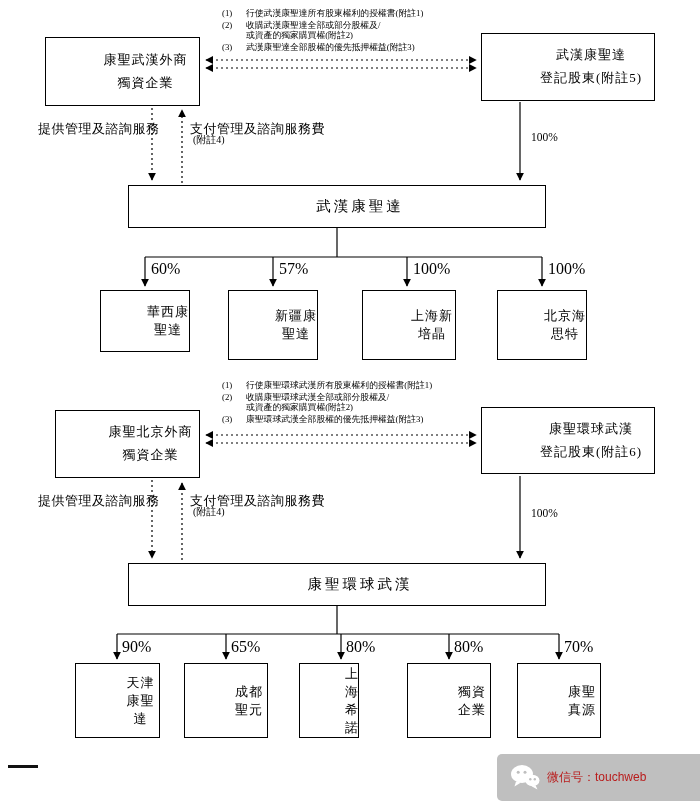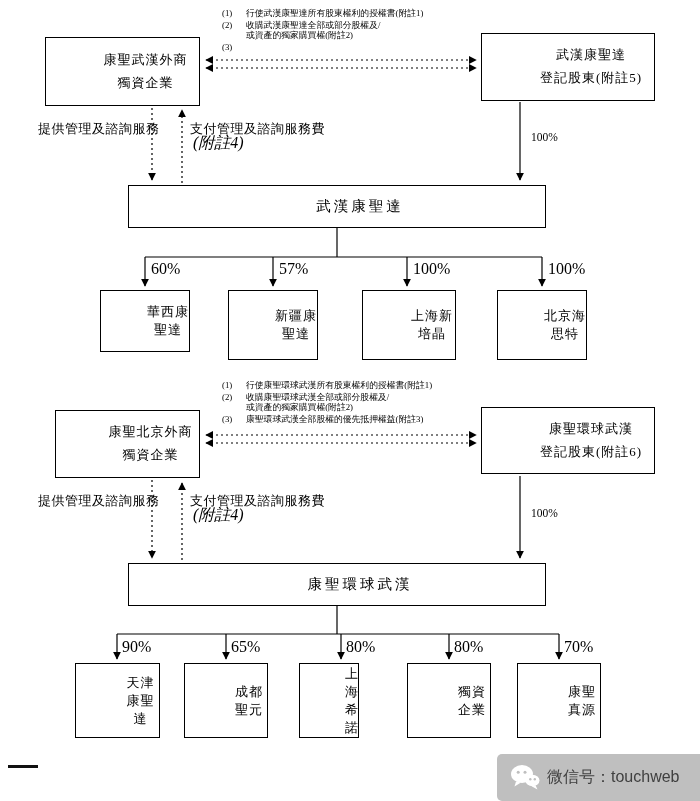--- a/index.html
+++ b/index.html
@@ -9,34 +9,34 @@
   .connectors { position:absolute; left:0; top:0; width:700px; height:801px; pointer-events:none; }
 
   .box { position:absolute; border:1.5px solid #000; background:#fff;
          display:flex; align-items:center; justify-content:center;
          text-align:center; white-space:pre-line;padding-left:46px; }
   .box.side   { font-size:13px; line-height:1.75; letter-spacing:1px; }
   .box.parent { font-size:14.5px; letter-spacing:3px; }
   .box.child  { font-size:13px; letter-spacing:1px; }
 
   .label { position:absolute; font-size:13px; letter-spacing:0.5px; }
-  .fee-note { position:absolute; font-size:16px; font-style:italic; }
+  .fee-note { position:absolute; font-size:10px; }
   .pct { position:absolute; font-size:16px; }
   .pct100 { position:absolute; font-size:11.5px; }
 
   .notes { position:absolute; width:252px; font-size:8.8px; line-height:1.22; }
   .note-row { display:flex; margin-bottom:1px; }
   .note-num { flex:0 0 24px; }
   .note-text { width:226px; white-space:pre-line; }
 
   .footer-bar { position:absolute; left:497px; top:754px; width:203px; height:47px;
                 background:#bfbfbf; display:flex; align-items:center; gap:7px;
                 padding-left:13px; border-radius:5px 0 0 5px;
                 font-family:"Liberation Sans","DejaVu Sans",sans-serif; }
-  .footer-text { font-size:16px; color:#404040; }
+  .footer-text { font-size:12px; color:#b91c1c; }
   .wechat-icon { display:inline-flex; }
   .corner-line { position:absolute; left:8px; top:765px; width:30px; height:3px; background:#111; }
 </style>
 </head>
 <body>
 
 <div class="canvas">
 
   <svg class="connectors" width="700" height="801" viewBox="0 0 700 801">
     <defs>
@@ -84,20 +84,21 @@
       <span class="note-num">(1)</span>
       <span class="note-text">行使武漢康聖達所有股東權利的授權書(附註1)</span>
     </div>
     <div class="note-row">
       <span class="note-num">(2)</span>
       <span class="note-text">收購武漢康聖達全部或部分股權及/
 或資產的獨家購買權(附註2)</span>
     </div>
     <div class="note-row">
       <span class="note-num">(3)</span>
+      <span class="note-text">武漢康聖達全部股權的優先抵押權益(附註3)</span>
     </div>
   </div>
 
   <div class="label" style="left:38px;top:120px">提供管理及諮詢服務</div>
   <div class="label" style="left:190px;top:120px">支付管理及諮詢服務費</div>
   <div class="fee-note" style="left:193px;top:133px">(附註4)</div>
   <div class="pct100" style="left:531px;top:131px">100%</div>
 
   <div class="box parent" style="left:128px;top:185px;width:418px;height:43px">武漢康聖達</div>
 

